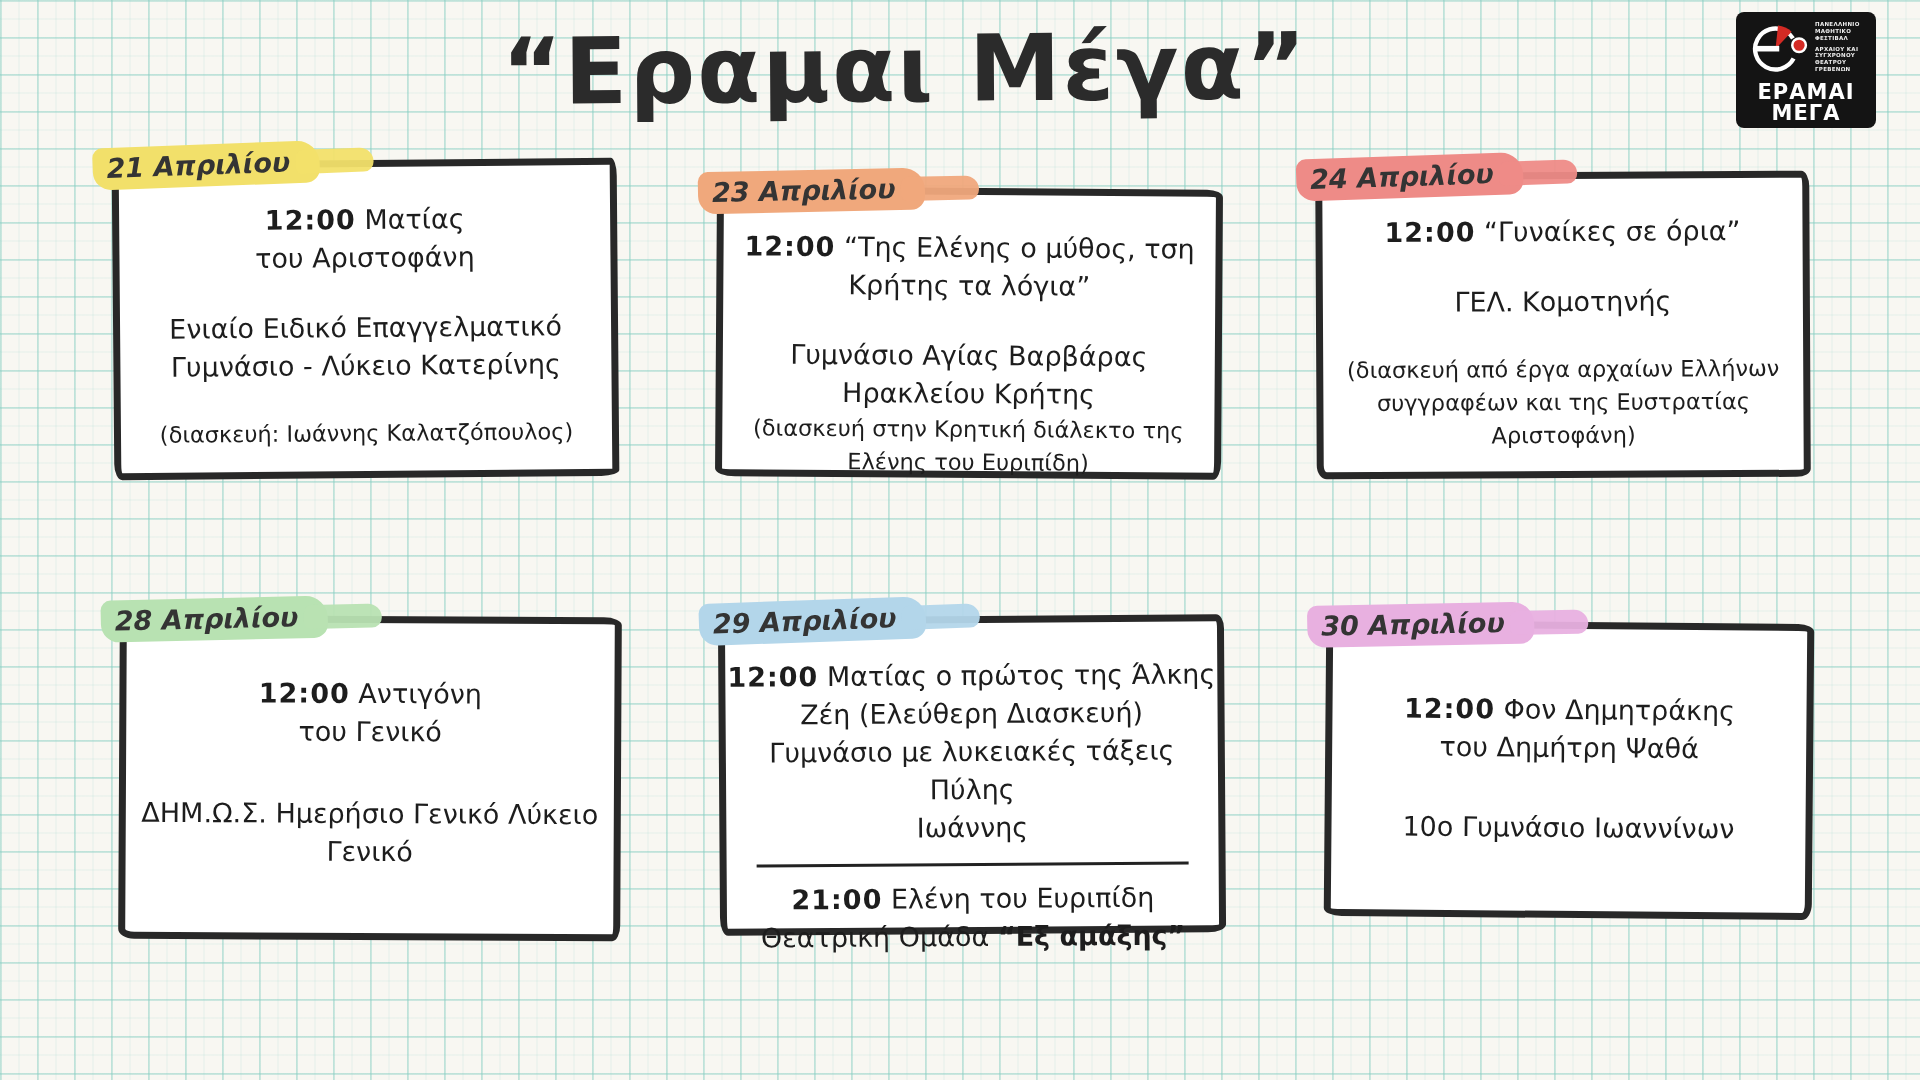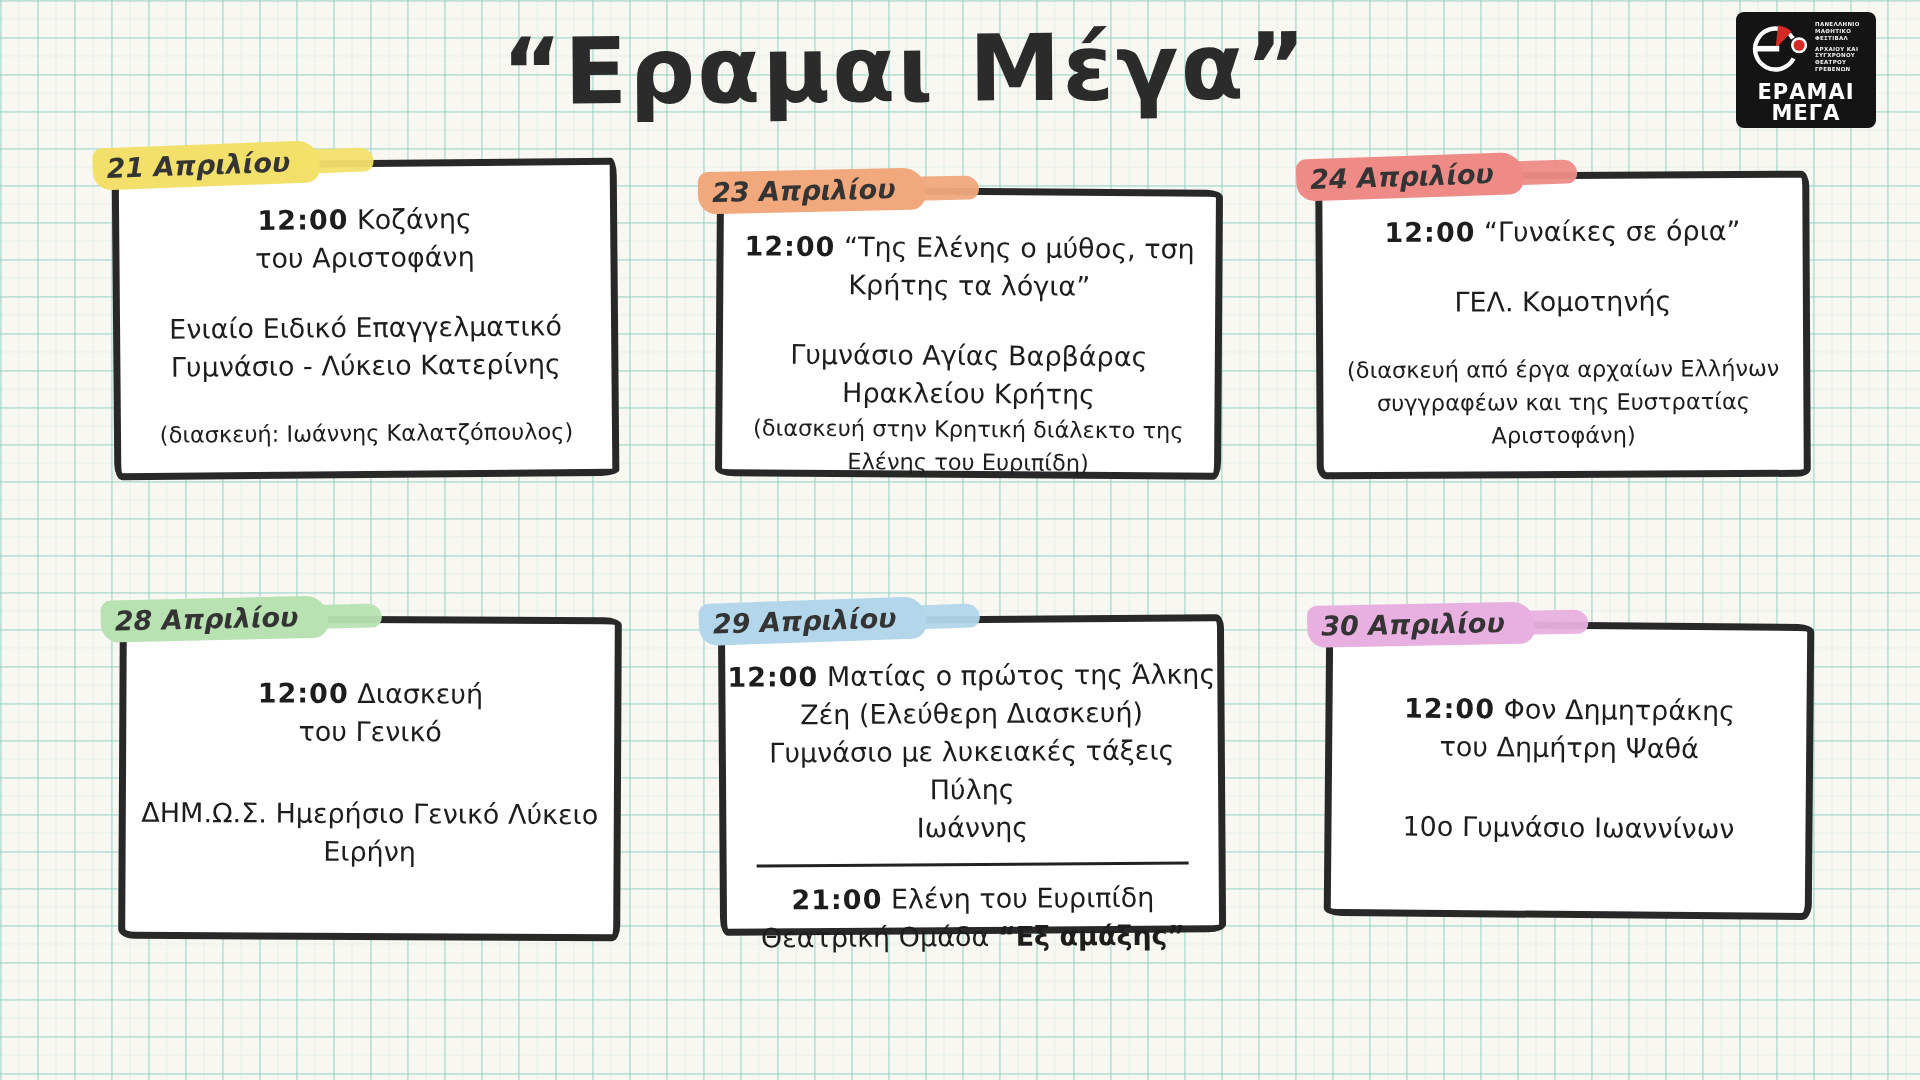--- a/index.html
+++ b/index.html
@@ -85,21 +85,21 @@
       <div class="blk">ΑΡΧΑΙΟΥ ΚΑΙ ΣΥΓΧΡΟΝΟΥ ΘΕΑΤΡΟΥ ΓΡΕΒΕΝΩΝ</div>
     </div>
   </div>
   <div class="logo-name">ΕΡΑΜΑΙ
 ΜΕΓΑ</div>
 </div>
 
 <div class="card c1">
   <div class="date-tag" style="background: rgb(242, 224, 106);">21 Απριλίου</div>
   <div class="card-body">
-      <div class="row"><span class="time">12:00</span><span> Κοζάνης</span></div>
+      <div class="row"><span class="time">12:00</span><span> Ματίας</span></div>
       <div class="row"><span>του Αριστοφάνη</span></div>
       <div class="row-spacer"></div>
       <div class="row"><span>Ενιαίο Ειδικό Επαγγελματικό</span></div>
       <div class="row"><span>Γυμνάσιο - Λύκειο Κατερίνης</span></div>
       <div class="row-spacer"></div>
       <div class="row small"><span>(διασκευή: Ιωάννης Καλατζόπουλος)</span></div>
     </div>
 </div>
 
 <div class="card c2">
@@ -124,25 +124,25 @@
       <div class="row-spacer"></div>
       <div class="row small"><span>(διασκευή από έργα αρχαίων Ελλήνων</span></div>
       <div class="row small"><span>συγγραφέων και της Ευστρατίας</span></div>
       <div class="row small"><span>Αριστοφάνη)</span></div>
     </div>
 </div>
 
 <div class="card c4">
   <div class="date-tag" style="background: rgb(184, 226, 178);">28 Απριλίου</div>
   <div class="card-body">
-      <div class="row"><span class="time">12:00</span><span> Διασκευή</span></div>
+      <div class="row"><span class="time">12:00</span><span> Αντιγόνη</span></div>
       <div class="row"><span>του Γενικό</span></div>
       <div class="row-spacer"></div>
       <div class="row"><span>ΔΗΜ.Ω.Σ. Ημερήσιο Γενικό Λύκειο</span></div>
-      <div class="row"><span>Ειρήνη</span></div>
+      <div class="row"><span>Γενικό</span></div>
     </div>
 </div>
 
 <div class="card c5">
   <div class="date-tag" style="background: rgb(179, 214, 234);">29 Απριλίου</div>
   <div class="card-body">
       <div class="row"><span class="time">12:00</span><span> Ματίας ο πρώτος της Άλκης</span></div>
       <div class="row"><span>Ζέη (Ελεύθερη Διασκευή)</span></div>
       <div class="row"><span>Γυμνάσιο με λυκειακές τάξεις Πύλης</span></div>
       <div class="row"><span>Ιωάννης</span></div>

